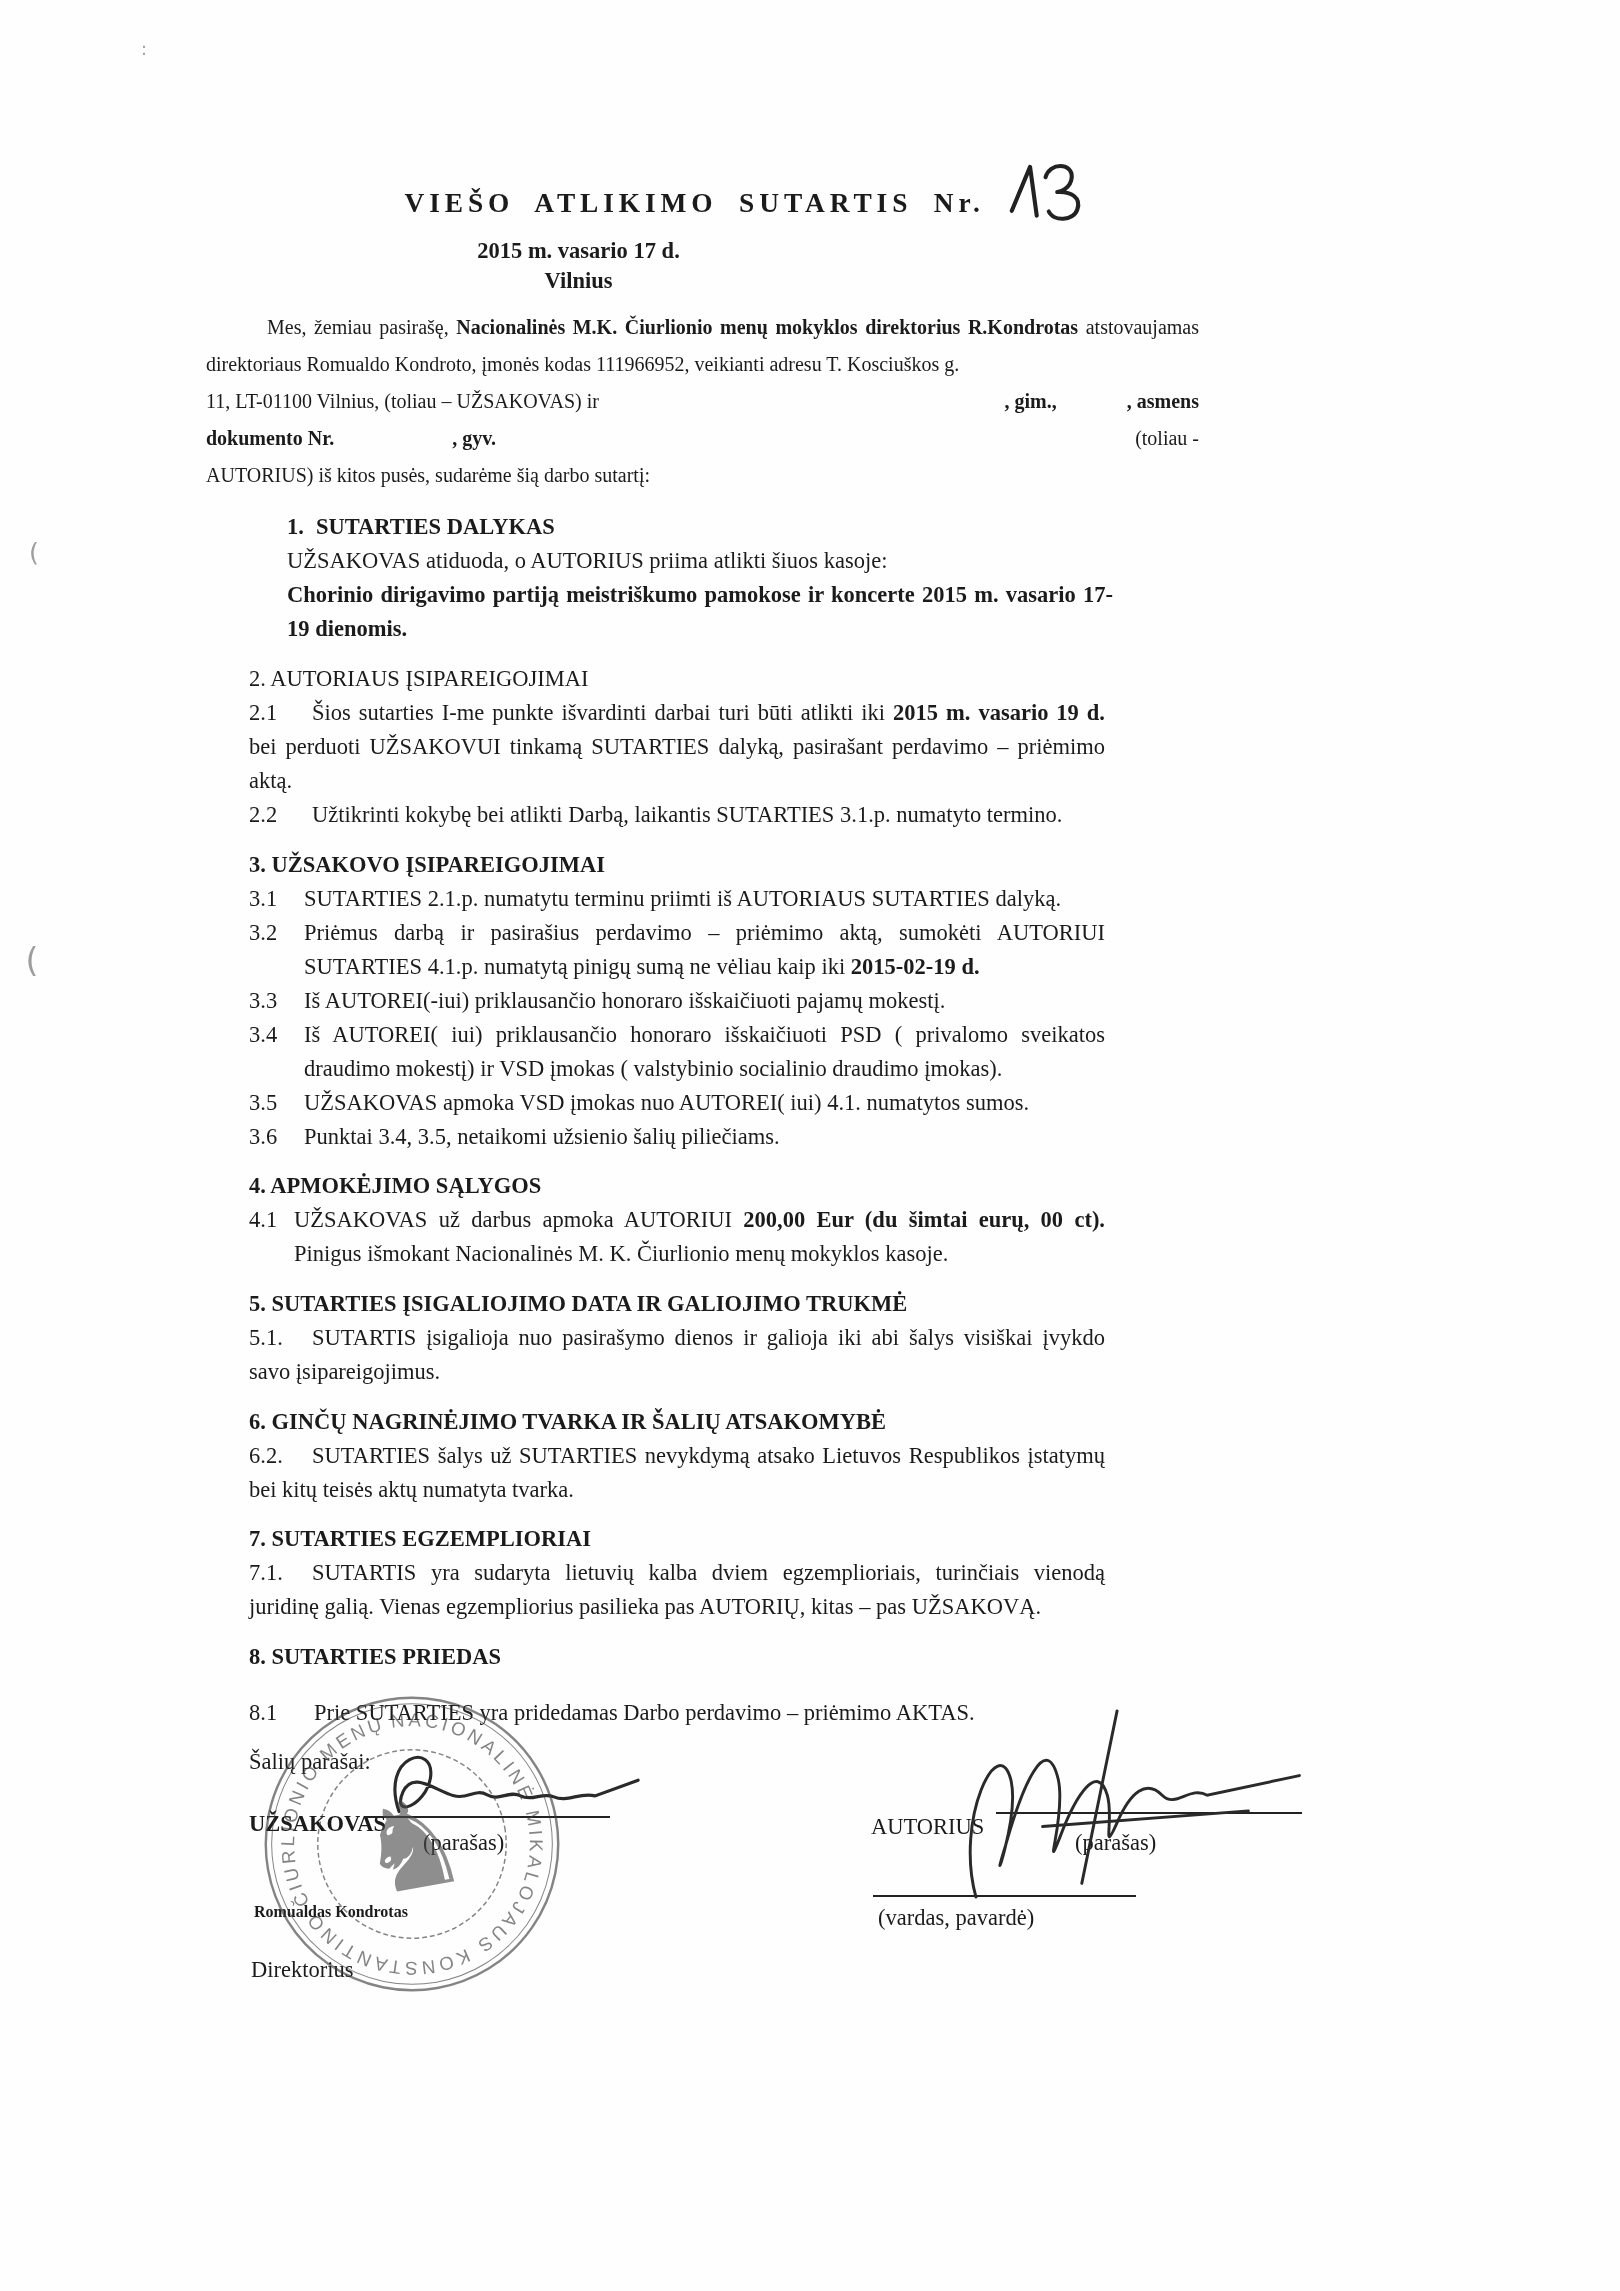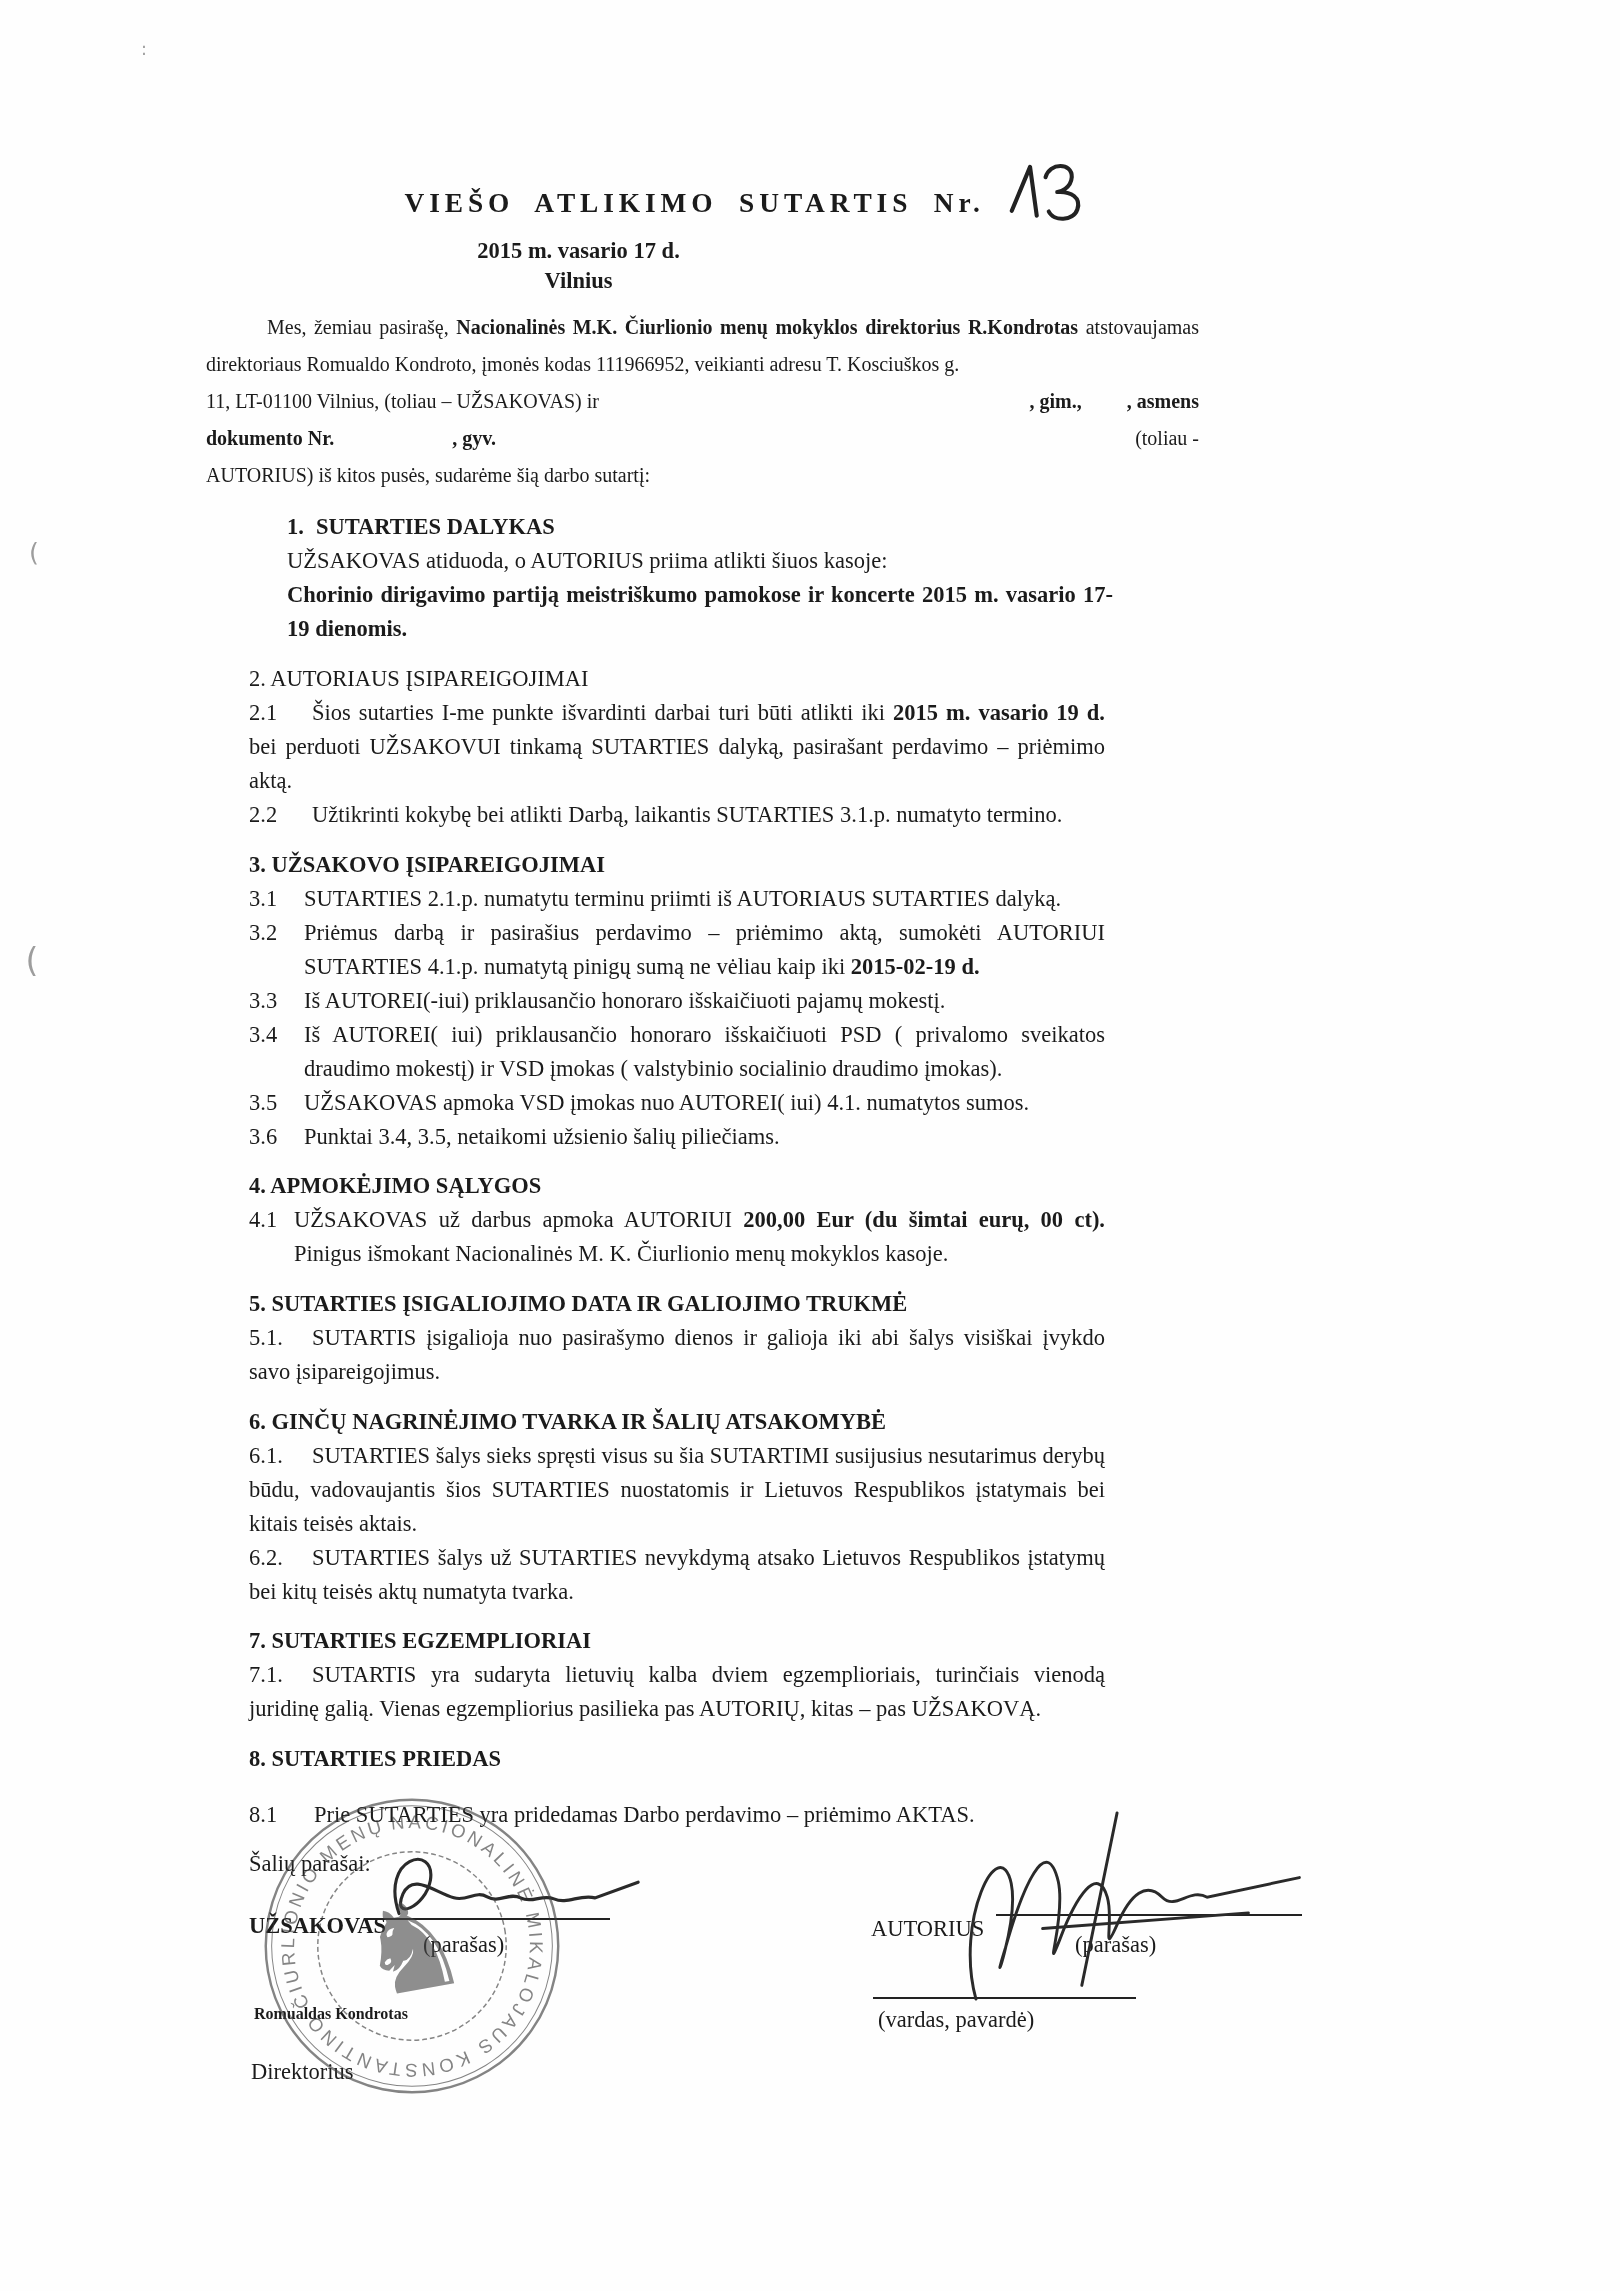--- a/index.html
+++ b/index.html
@@ -18,21 +18,21 @@
     line-height:43px;white-space:nowrap;
   }
   .hand-number{display:inline-block;vertical-align:-13.7px;margin-left:13.7px;transform:rotate(-4deg);}
   .dateblock{width:745px;margin:9.8px 0 0 0;text-align:center;font-weight:bold;font-size:22.5px;line-height:30px;}
   .intro{margin-top:13.7px;font-size:20px;line-height:37px;}
   .j{text-align:justify;}
   .indent{text-indent:61px;}
   b{font-weight:bold;}
   .fline{display:flex;align-items:baseline;}
   .gapA{margin-left:auto;}
-  .gapB{margin-left:45px;}
+  .gapB{margin-left:70px;}
   .gapC{margin-left:118px;}
   .sections{margin-left:43px;width:856px;font-size:22.5px;line-height:34px;}
   .s1{margin-left:38px;width:826px;}
   .shead{font-weight:bold;margin-top:15.7px;}
   .shead-plain{font-weight:normal;margin-top:15.7px;}
   .hnum{display:inline-block;width:29px;}
   .inum{display:inline-block;width:63px;}
   .hang3{padding-left:55px;text-indent:-55px;}
   .n3{display:inline-block;width:55px;text-indent:0;}
   .hang4{padding-left:45px;text-indent:-45px;}
@@ -145,23 +145,20 @@
       <div>
         <div class="shead">5. SUTARTIES ĮSIGALIOJIMO DATA IR GALIOJIMO TRUKMĖ</div>
         <div class="j">
           <span class="inum">5.1.</span><span>SUTARTIS įsigalioja nuo pasirašymo dienos ir galioja iki abi šalys visiškai įvykdo savo įsipareigojimus.</span>
         </div>
       </div>
 
       <div>
         <div class="shead">6. GINČŲ NAGRINĖJIMO TVARKA IR ŠALIŲ ATSAKOMYBĖ</div>
         <div class="j">
-          <span class="inum">6.1.</span><span>SUTARTIES šalys sieks spręsti visus su šia SUTARTIMI susijusius nesutarimus derybų būdu, vadovaujantis šios SUTARTIES nuostatomis ir Lietuvos Respublikos įstatymais bei kitais teisės aktais.</span>
-        </div>
-        <div class="j">
           <span class="inum">6.2.</span><span>SUTARTIES šalys už SUTARTIES nevykdymą atsako Lietuvos Respublikos įstatymų bei kitų teisės aktų numatyta tvarka.</span>
         </div>
       </div>
 
       <div>
         <div class="shead">7. SUTARTIES EGZEMPLIORIAI</div>
         <div class="j">
           <span class="inum">7.1.</span><span>SUTARTIS yra sudaryta lietuvių kalba dviem egzemplioriais, turinčiais vienodą juridinę galią. Vienas egzempliorius pasilieka pas AUTORIŲ, kitas – pas UŽSAKOVĄ.</span>
         </div>
       </div>

